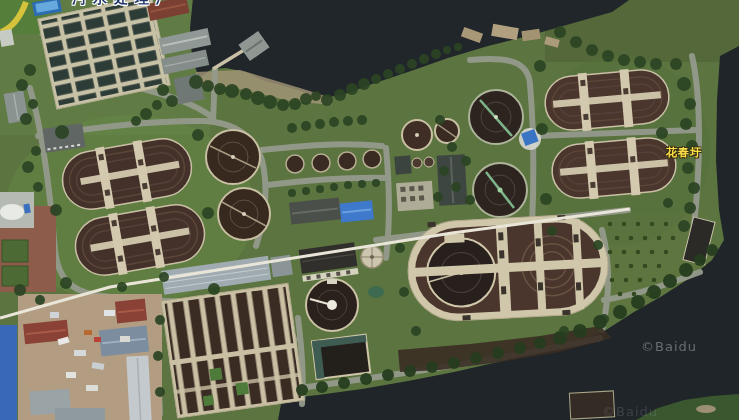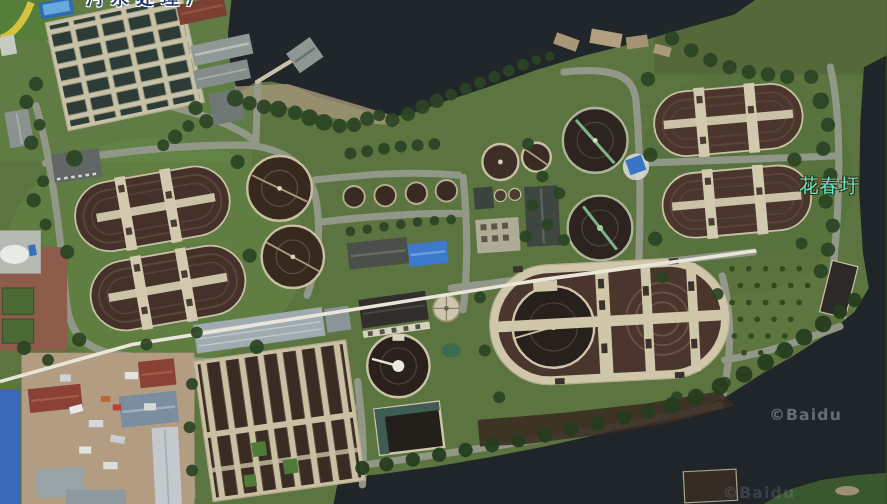--- a/index.html
+++ b/index.html
@@ -1,24 +1,24 @@
 <!DOCTYPE html>
 <html><head>
 <meta charset="utf-8">
 <style>
   html,body{margin:0;padding:0;background:#000;}
   .stage{position:relative;width:739px;height:420px;overflow:hidden;
          font-family:"DejaVu Sans","Liberation Sans",sans-serif;background:#5c7440;}
   .stage svg{position:absolute;left:0;top:0;display:block;}
-  .maplabel{position:absolute;white-space:nowrap;pointer-events:none;font-weight:bold;}
+  .maplabel{position:absolute;white-space:nowrap;pointer-events:none;}
   .lbl-top{left:72px;top:-10px;font-size:14px;font-weight:bold;letter-spacing:7px;
            color:#22386b;
            text-shadow:-1px -1px 0 #fff,1px -1px 0 #fff,-1px 1px 0 #fff,1px 1px 0 #fff,0 1px 0 #fff;}
-  .lbl-place{left:666px;top:145px;font-size:16px;font-weight:normal;letter-spacing:1px;
-           color:#5eead4;
+  .lbl-place{left:666px;top:145px;font-size:11px;font-weight:bold;letter-spacing:1px;
+           color:#fde047;
            text-shadow:-1px -1px 0 #3a2f10,1px -1px 0 #3a2f10,-1px 1px 0 #3a2f10,1px 1px 0 #3a2f10;}
   .wm1{left:641px;top:339px;font-size:13px;color:#aab2bf;opacity:.5;letter-spacing:1px;}
   .wm2{left:602px;top:404px;font-size:13px;color:#9aa2af;opacity:.22;letter-spacing:1px;}
 </style>
 </head>
 <body>
 
 <div class="stage">
 <svg viewBox="0 0 739 420" width="739" height="420">
   <defs>

